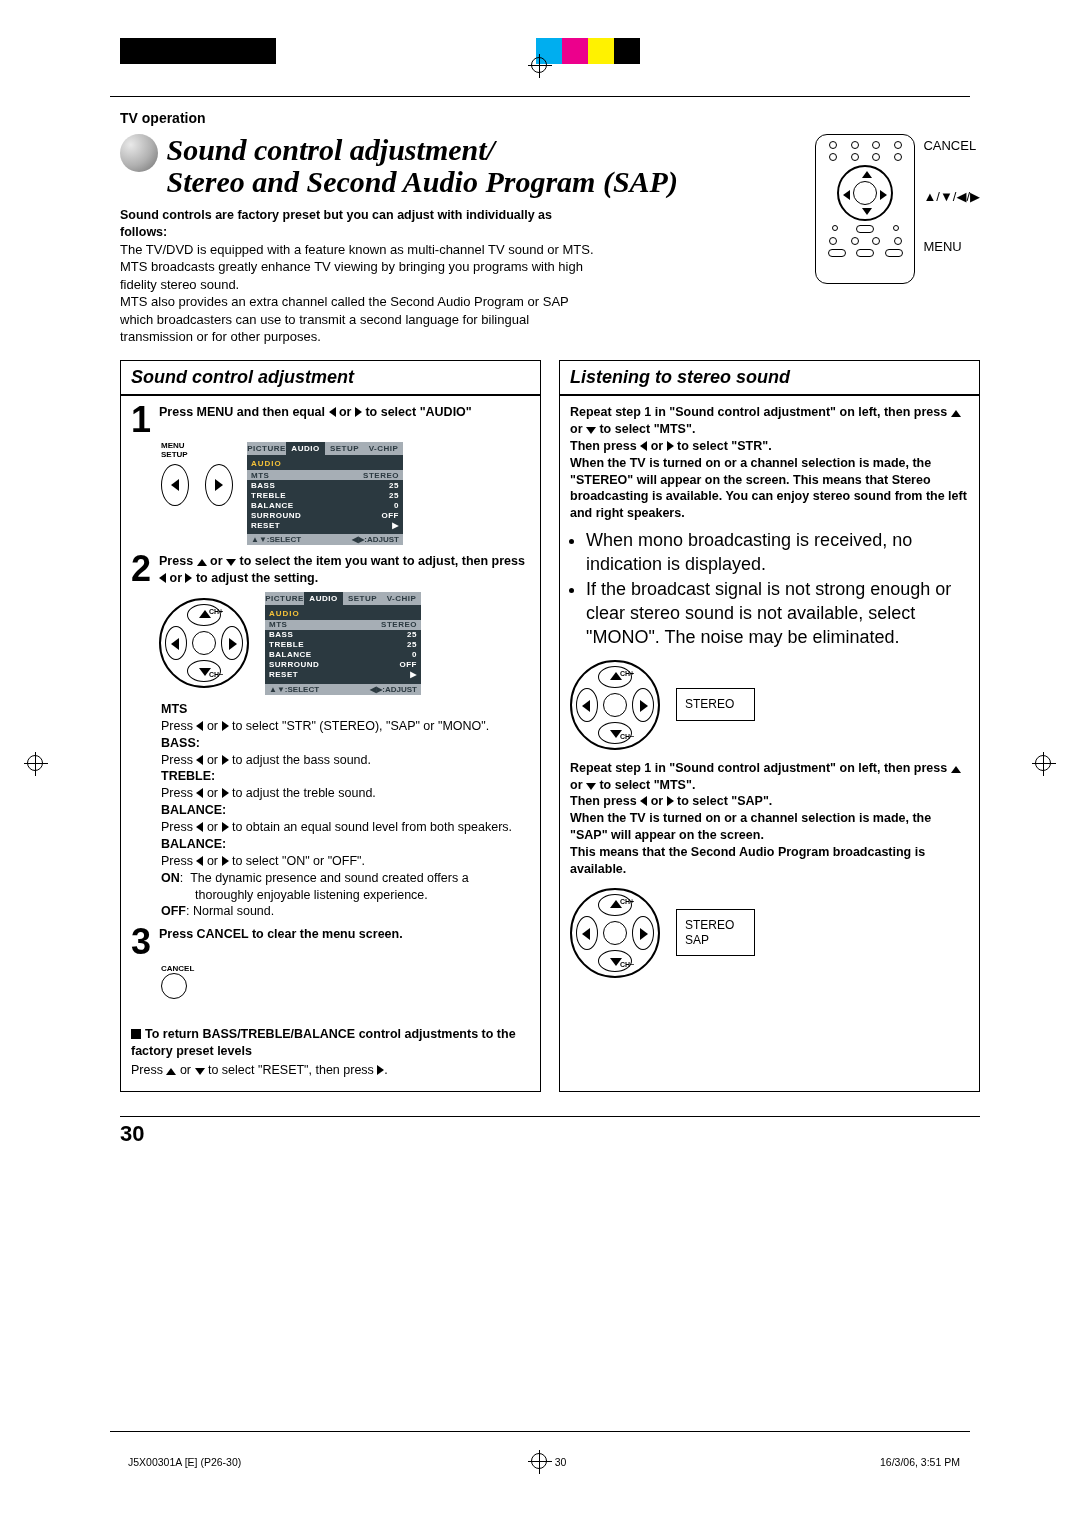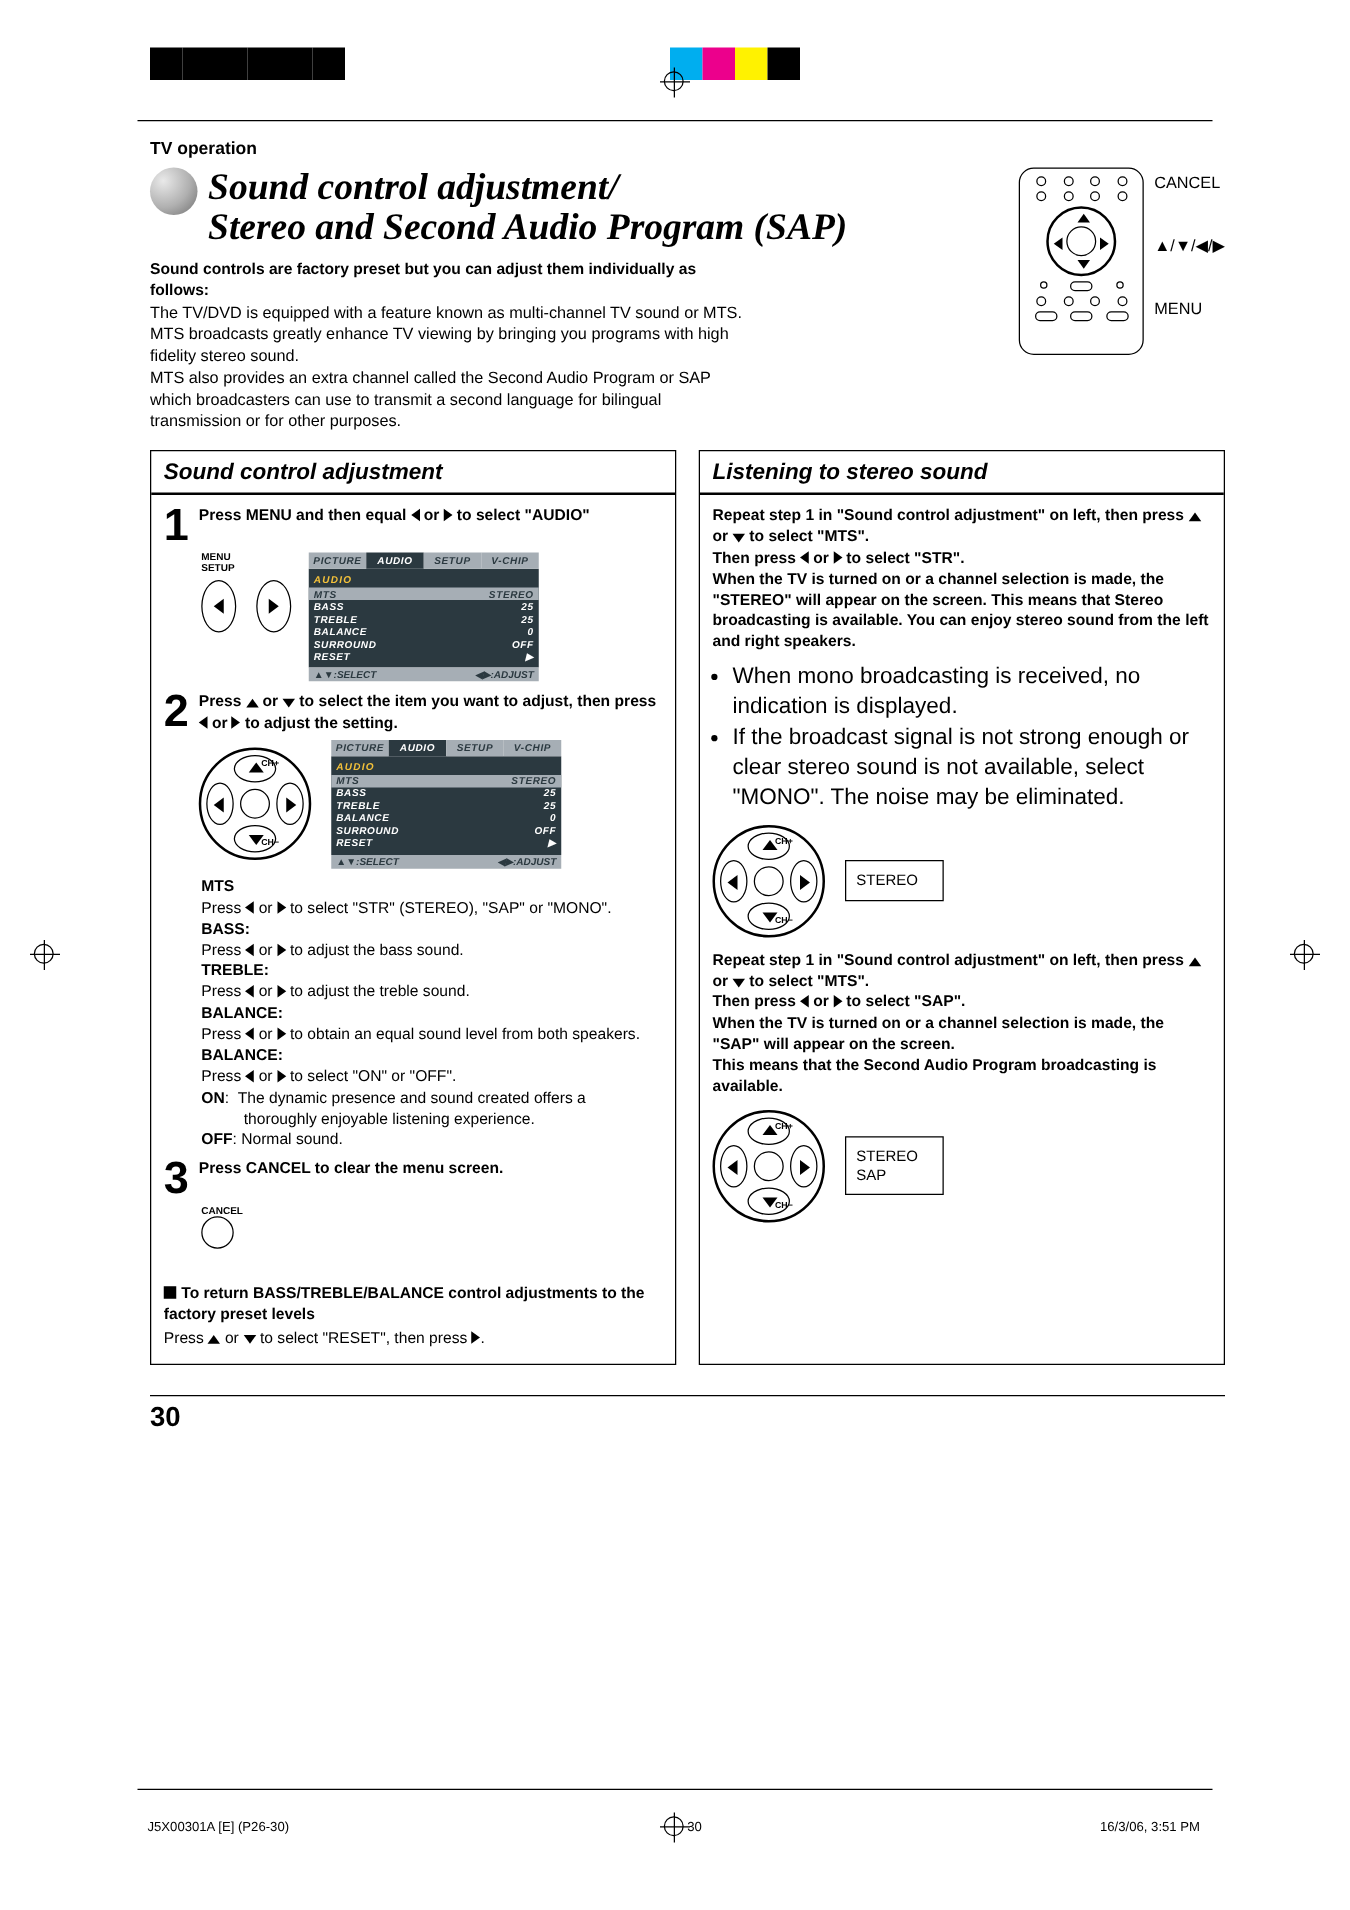--- a/index.html
+++ b/index.html
@@ -63,21 +63,21 @@
   
   .menu-figure { display: flex; align-items: flex-start; gap: 14px; margin: 6px 0 8px 30px; }
   .btn-label { font-size: 8px; font-weight: bold; line-height: 1.1; }
   
   .two-ovals { display: flex; gap: 16px; }
   .oval { width: 28px; height: 42px; border: 1px solid #000; border-radius: 50%; display: flex; align-items: center; justify-content: center; }
   .oval .t { width: 0; height: 0; border-style: solid; }
   .oval.left .t { border-width: 6px 8px 6px 0; border-color: transparent #000 transparent transparent; }
   .oval.right .t { border-width: 6px 0 6px 8px; border-color: transparent transparent transparent #000; }
   
-  .osd { width: 184px; font-family: Arial; font-size: 8px; color: #fff; font-style: italic; }
+  .osd { width: 156px; font-family: Arial; font-size: 8px; color: #fff; }
   .osd .tabs { display: flex; }
   .osd .tab { flex: 1; text-align: center; padding: 2px 0; background: #a6aeb5; color: #2b3940; font-weight: bold; letter-spacing: 0.5px; }
   .osd .tab.on { background: #2b3940; color: #fff; }
   .osd .body { background: #2b3940; padding: 2px 4px 4px; }
   .osd .hdr { color: #f3c13a; font-weight: bold; padding: 2px 0; letter-spacing: 1px; }
   .osd .row { display: flex; justify-content: space-between; padding: 0.5px 0; font-weight: bold; letter-spacing: 0.5px; }
   .osd .row.hl { background: #a6aeb5; color: #2b3940; margin: 0 -4px; padding: 0.5px 4px; }
   .osd .foot { display: flex; justify-content: space-between; background: #a6aeb5; color: #2b3940; font-weight: bold; padding: 1px 4px; }
   
   .dpad { width: 90px; height: 90px; border: 2px solid #000; border-radius: 50%; position: relative; margin: 4px 0; }
@@ -116,21 +116,21 @@
   
   .col-right h2.sub { margin-top: 18px; border-top: none; }
   .col-right .para { font-size: 12.5px; line-height: 1.35; font-weight: bold; }
   .col-right .bullets { font-size: 18px; line-height: 1.35; margin-top: 6px; }
   .col-right .bullets li { list-style: disc; margin-left: 16px; }
   
   .osd-label { font-size: 12px; border: 1px solid #000; display: inline-block; padding: 8px 20px 8px 8px; line-height: 1.2; }
   
   .page-num { font-size: 22px; font-weight: bold; margin-top: 24px; border-top: 1.5px solid #000; padding-top: 4px; }
   
-  .footer-meta { position: absolute; bottom: 60px; left: 118px; right: 120px; display: flex; justify-content: space-between; font-size: 10.5px; }
+  .footer-meta { position: absolute; bottom: 60px; left: 128px; right: 120px; display: flex; justify-content: space-between; font-size: 10.5px; }
 </style>
 </head>
 <body>
 
 <div class="page">
 
   <div class="colorbar">
     <div class="sw" style="background:#000"></div>
       <div class="sw" style="background:#000"></div>
       <div class="sw" style="background:#000"></div>
@@ -164,21 +164,21 @@
     <div class="sec-label">TV operation</div>
 
     <div class="title-row">
       <div class="title-block">
         <span class="title-sphere"></span>
         <span class="title-text">
           <span>Sound control adjustment/</span><br>
           <span>Stereo and Second Audio Program (SAP)</span>
         </span>
         <div class="intro">
-          <div class="lead">Sound controls are factory preset but you can adjust them individually as follows:</div>
+          <div class="lead">Sound controls are factory preset but you can adjust with individually as follows:</div>
           <div style="white-space:pre-line">The TV/DVD is equipped with a feature known as multi-channel TV sound or MTS. MTS broadcasts greatly enhance TV viewing by bringing you programs with high fidelity stereo sound.
 MTS also provides an extra channel called the Second Audio Program or SAP which broadcasters can use to transmit a second language for bilingual transmission or for other purposes.</div>
         </div>
       </div>
 
       <div class="remote-wrap">
         <div class="remote">
           <div class="row">
               <span class="dot"></span>
               <span class="dot"></span>

